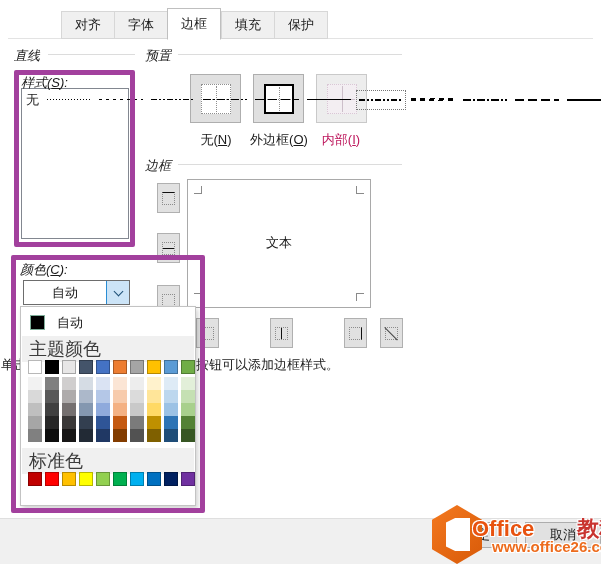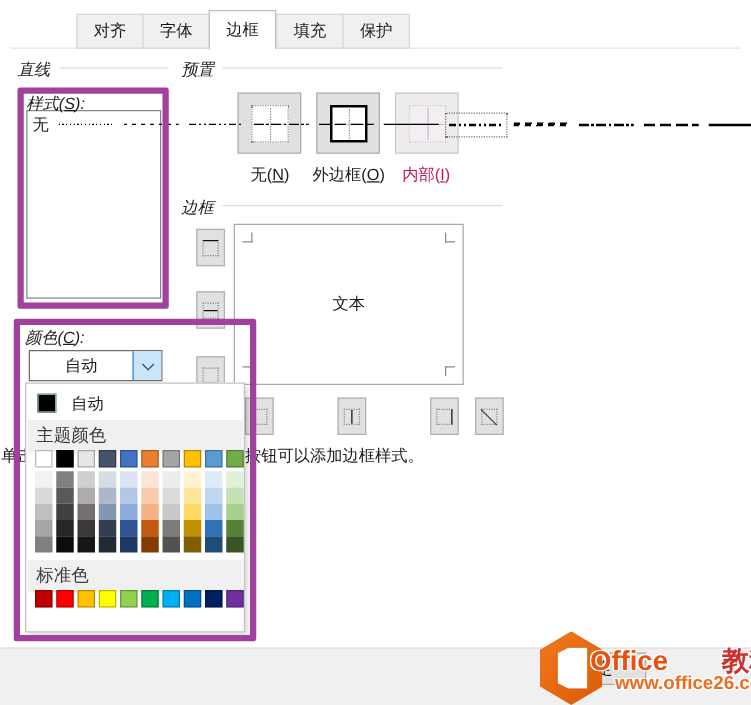--- a/index.html
+++ b/index.html
@@ -64,21 +64,21 @@
 
   
   .dropdown {
     position:absolute; left:20px; top:306px; width:176px; height:200px;
     background:#fff; border:1px solid #c3c3c3; box-shadow:2px 3px 5px rgba(0,0,0,.18);
     z-index:30;
   }
   .dd-auto { position:absolute; left:0; top:3px; width:100%; height:25px; display:flex; align-items:center; }
   .dd-auto-swatch { width:15px; height:15px; background:#000; border:1px solid #7fae9a; margin-left:9px; }
   .dd-auto-label { margin-left:12px; font-size:13px; }
-  .dd-band { position:absolute; left:1px; width:172px; height:26px; background:#f0f0f0; display:flex; align-items:center; font-size:14px; color:#3c3c3c; padding-left:7px; }
+  .dd-band { position:absolute; left:1px; width:172px; height:26px; background:#f0f0f0; display:flex; align-items:center; font-size:18px; color:#3c3c3c; padding-left:7px; }
   .dd-band.theme { top:29px; }
   .dd-band.std   { top:141px; }
   .swrow { position:absolute; left:7px; display:flex; gap:3px; }
   .swrow .sw { width:14px; }
   .swrow.base { top:53px; } .swrow.base .sw { height:14px; border:1px solid rgba(0,0,0,.28); }
   .swrow.var .sw { height:13px; }
   .swrow.v0 { top:70px; } .swrow.v1 { top:83px; } .swrow.v2 { top:96px; }
   .swrow.v3 { top:109px; } .swrow.v4 { top:122px; }
   .swrow.stdrow { top:165px; } .swrow.stdrow .sw { height:14px; border:1px solid rgba(0,0,0,.28); }
   .dd-more { position:absolute; left:0; top:181px; width:100%; height:18px; display:flex; align-items:center; font-size:13px; }
@@ -396,20 +396,21 @@
     <span class="bicon e-diag"></span>
   </div>
 
   <div class="hint">单击预置选项、预览草图及上面的按钮可以添加边框样式。</div>
 
   <div class="hl hl1"></div>
   <div class="hl hl2"></div>
 
   <div class="footer">
     <div class="btn btn-ok">确定</div>
+    <div class="btn btn-cancel">取消</div>
   </div>
 
   <div class="wm">
     <div class="hex">
       <div class="hex-door"></div>
     </div>
     <div class="wm-brand"><span class="wm-office">Office</span><span class="wm-rest">教程网</span></div>
     <div class="wm-url">www.office26.com</div>
   </div>
 

